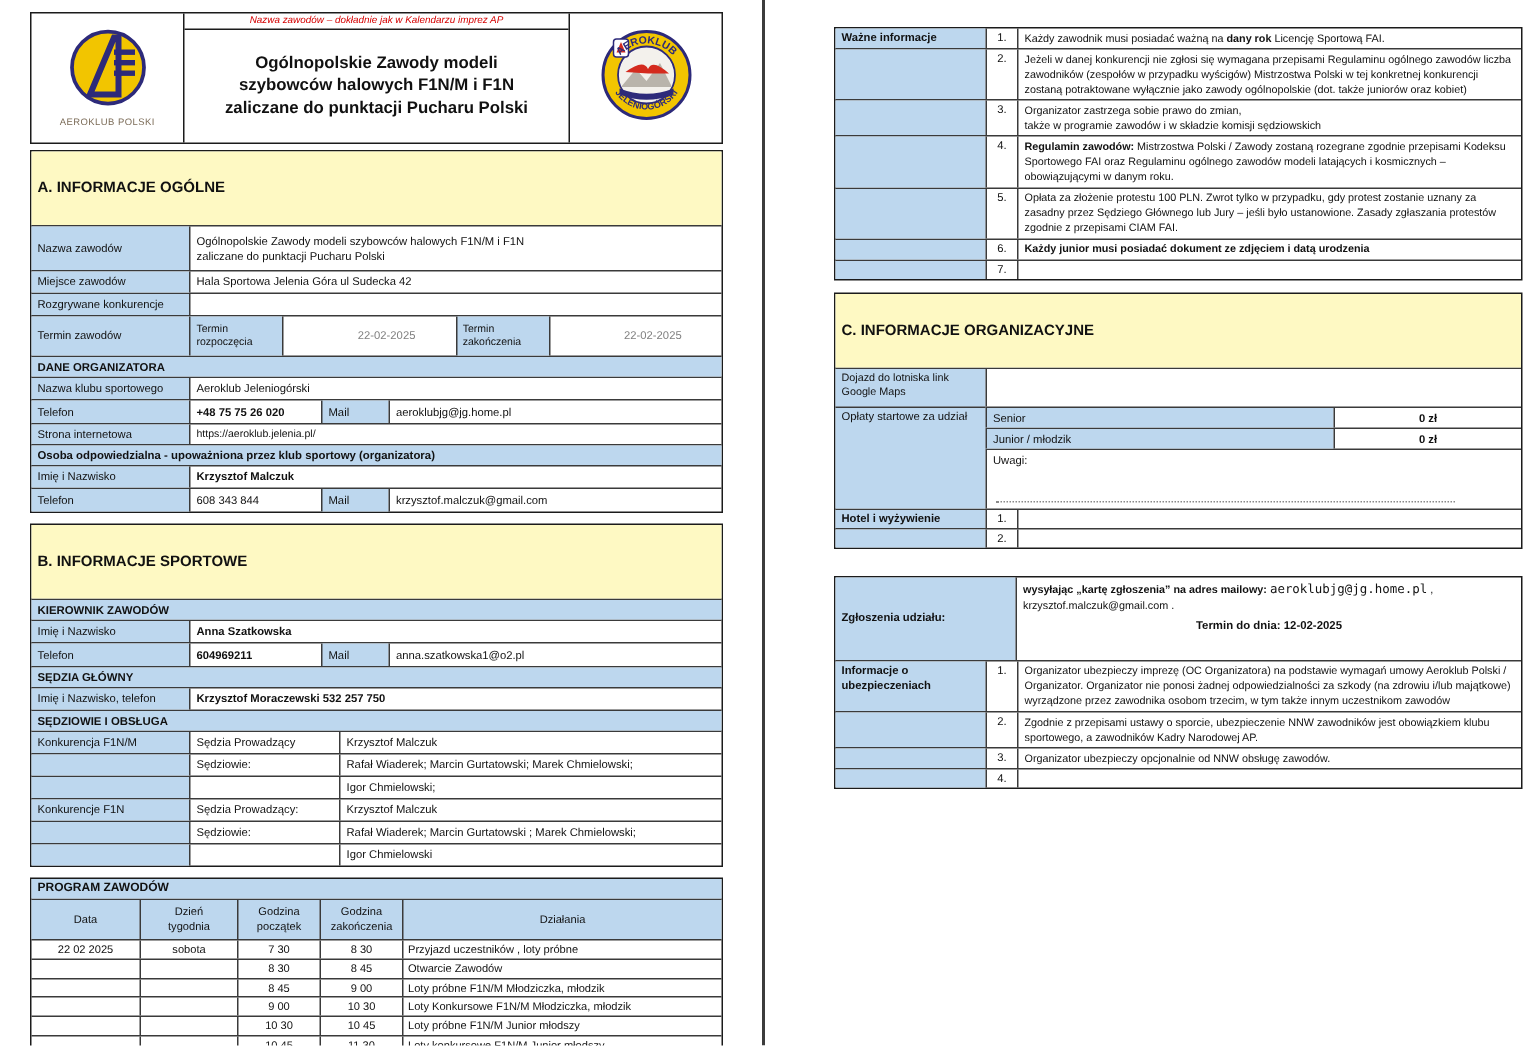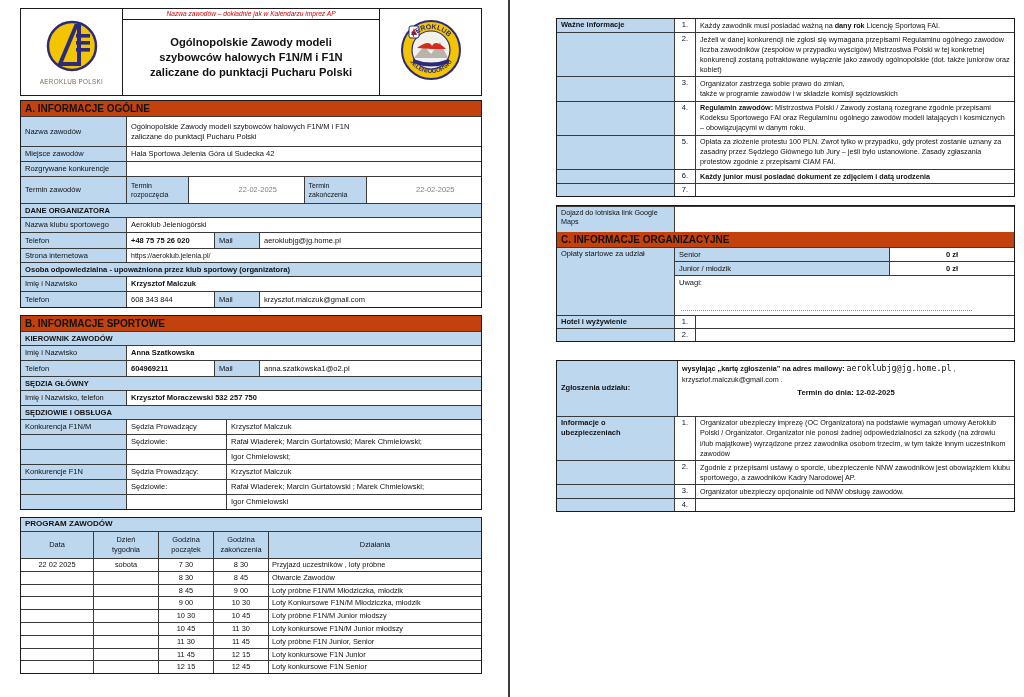--- a/index.html
+++ b/index.html
@@ -11,21 +11,21 @@
   .divider { position:absolute; left:508px; top:0; width:2px; height:697px; background:#3c3c3c; }
 
   
   .tbl { border:1.5px solid #1b1b1b; width:100%; background:#fff; }
   .row { display:flex; align-items:stretch; border-top:1px solid #3a3a3a; }
   .row.first { border-top:none; }
   .c { border-left:1px solid #3a3a3a; padding:1px 4px; font-size:7.5px; line-height:1.3;
        display:flex; align-items:center; }
   .c.cf { border-left:none; }
   .lbl { background:#BDD7EE; }
-  .head { background:#c2410c; font-weight:bold; font-size:10px; padding:1px 4px; min-height:15px; }
+  .head { background:#fef9c3; font-weight:bold; font-size:10px; padding:18px 4px; min-height:15px; }
   .subhead { background:#BDD7EE; font-weight:bold; font-size:7.6px; padding:1px 4px; min-height:13px; }
   .b { font-weight:bold; }
   .gray { color:#808080; }
   .center { justify-content:center; text-align:center; }
   .prewrap { white-space:pre-line; }
   .flex1 { flex:1; }
 
   
   .hdr { display:flex; border:1.5px solid #1b1b1b; height:88px; }
   .hcell { display:flex; align-items:center; justify-content:center; }
@@ -51,21 +51,21 @@
   .w-mid { width:100px; }
 
   
   .p-data { width:72px; } .p-day { width:65px; } .p-st { width:55px; } .p-en { width:55px; }
   .p-act { flex:1; }
   .pc { justify-content:center; text-align:center; }
   .prow .c { min-height:11.8px; padding:0 3px; font-size:7.4px; }
   .phead .c { min-height:26px; font-size:7.4px; background:#BDD7EE; }
 
   
-  .r-lab { width:117px; }
+  .r-lab { width:100px; }
   .r-num { width:21px; justify-content:center; padding:1px 1px; }
   .r-txt { flex:1; font-size:7.2px; line-height:1.4; display:block; padding:1.5px 4px; }
   .rt { align-items:flex-start; }
   .fee-name { flex:1; }
   .fee-val { width:125px; }
   .dotted { border-bottom:1px dotted #8a8a8a; width:88%; height:1px; margin:2px 0 2px 2px; }
   .uwagi-cell { display:block; padding:2px 4px; min-height:36px; }
   .mono-mail { font-family:"DejaVu Sans Mono", monospace; font-size:8.3px; }
   .zg-line { font-size:7.2px; line-height:1.5; }
   .zg-term { text-align:center; font-weight:bold; font-size:7.6px; margin-top:2px; }
@@ -361,26 +361,26 @@
         <div class="c r-txt b">Każdy junior musi posiadać dokument ze zdjęciem i datą urodzenia</div>
       </div>
       <div class="row" style="min-height:13px">
         <div class="c cf lbl r-lab"></div>
         <div class="c r-num rt">7.</div>
         <div class="c r-txt"></div>
       </div>
     </div>
 
     <div class="tbl mt8">
+      <div class="row first">
+        <div class="c cf head flex1">C. INFORMACJE ORGANIZACYJNE</div>
+      </div>
       <div class="row" style="min-height:26px">
         <div class="c cf lbl r-lab rt" style="font-size:7.2px">Dojazd do lotniska link Google Maps</div>
         <div class="c flex1"></div>
-      </div>
-      <div class="row first">
-        <div class="c cf head flex1">C. INFORMACJE ORGANIZACYJNE</div>
       </div>
       <div class="row" style="border-top:none">
         <div class="c cf lbl r-lab rt" style="border-top:1px solid #3a3a3a">Opłaty startowe za udział</div>
         <div class="flex1">
           <div class="row first" style="border-top:1px solid #3a3a3a">
             <div class="c lbl fee-name" style="min-height:13px">Senior</div>
             <div class="c fee-val center b">0 zł</div>
           </div>
           <div class="row">
             <div class="c lbl fee-name" style="min-height:13px">Junior / młodzik</div>

